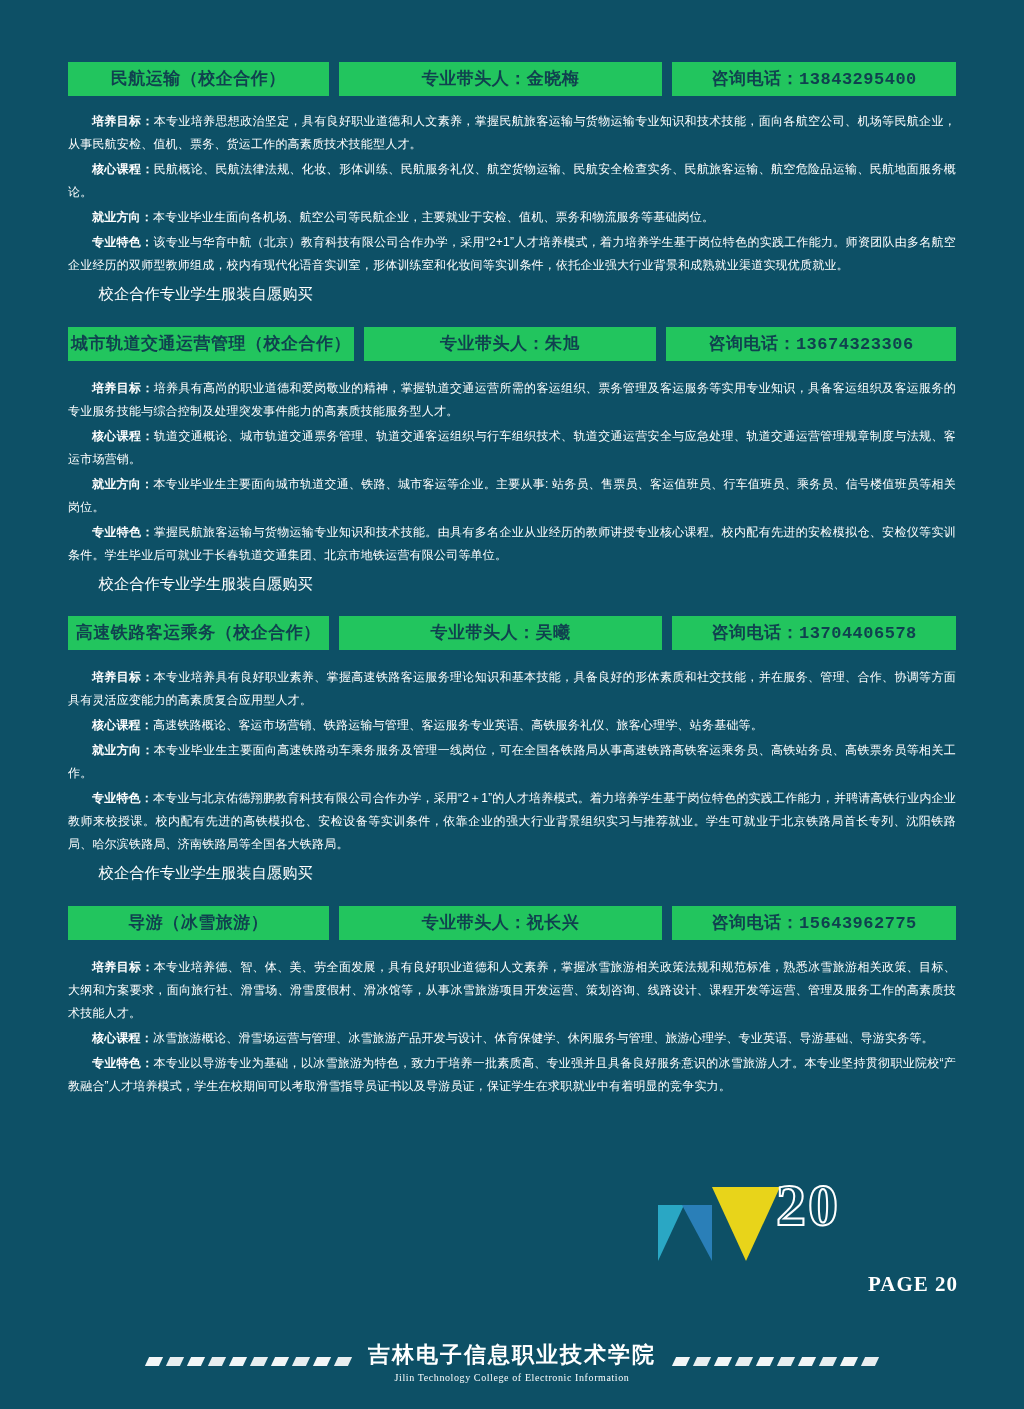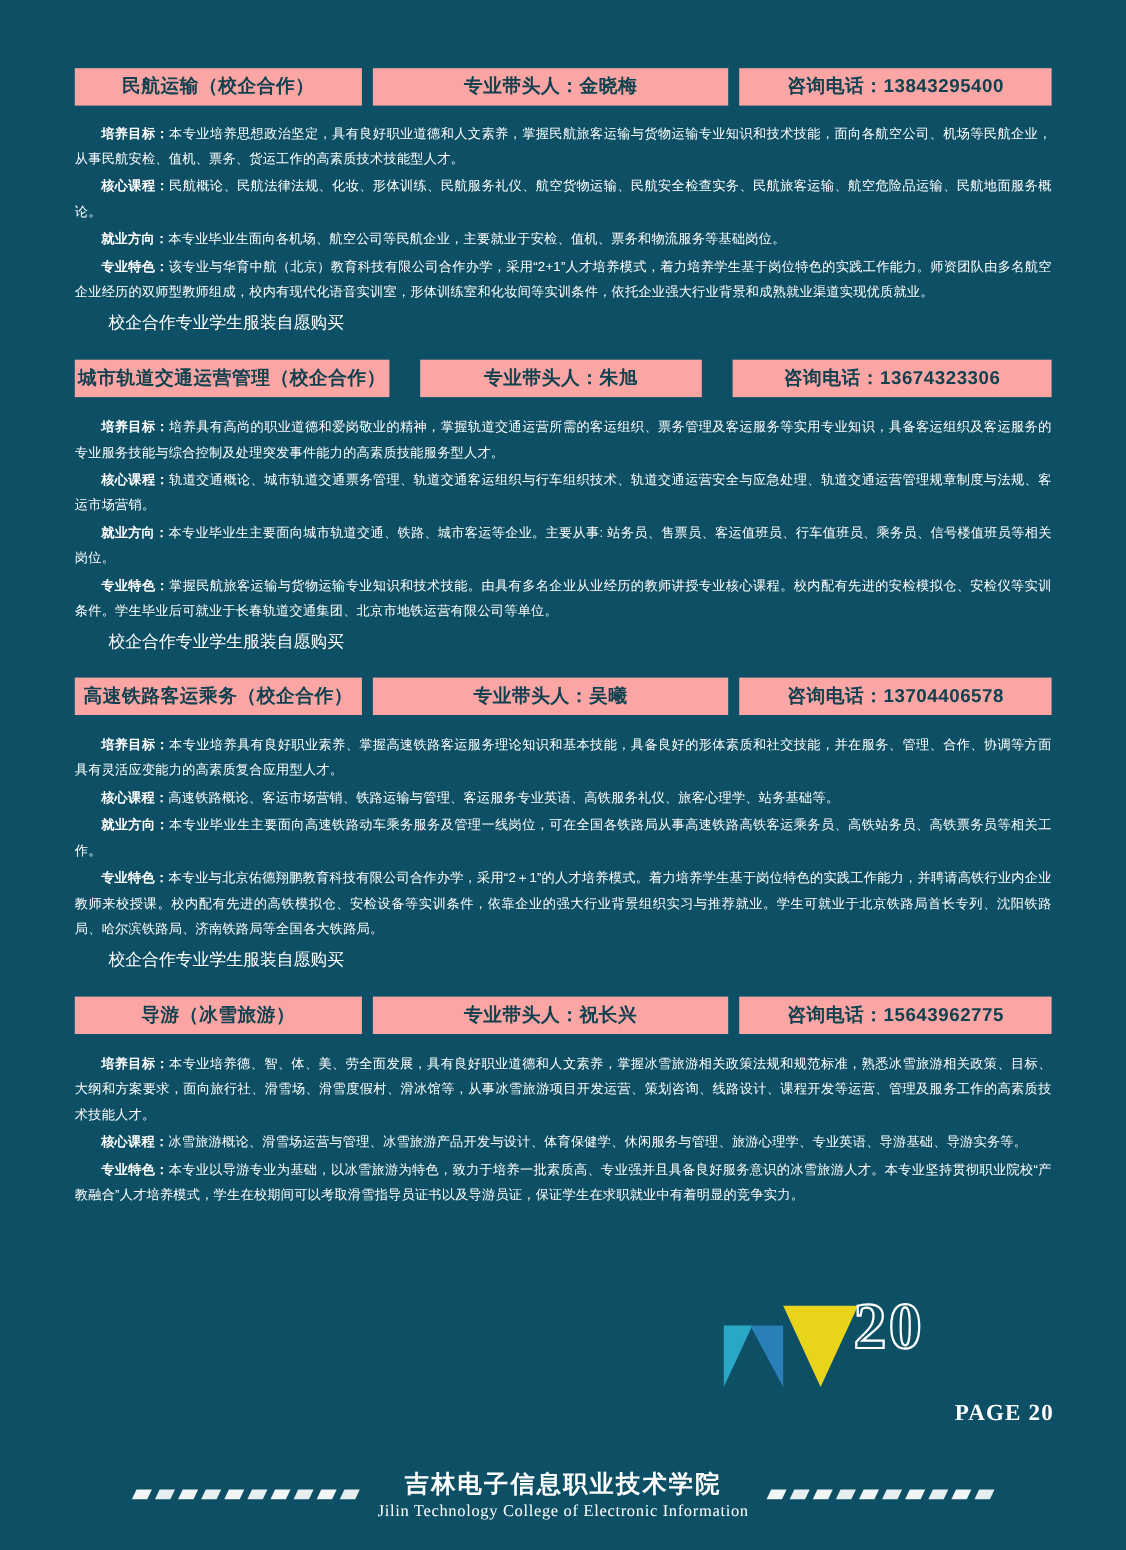--- a/index.html
+++ b/index.html
@@ -19,35 +19,35 @@
   }
   
   .major-head{
     display:flex;
     justify-content:space-between;
     align-items:stretch;
     margin-bottom:14px;
     gap:10px;
   }
   .hbox{
-    background:#fca5a5;
+    background:#22c55e;
     color:#10414f;
     font-size:17px;
     font-weight:bold;
     text-align:center;
     padding:5px 0 6px 0;
     letter-spacing:0.5px;
-    font-family:Liberation Sans, sans-serif;
+    font-family:Liberation Mono, monospace;
     white-space:nowrap;
   }
   .hbox.name{width:272px;}
   .hbox.leader{width:338px;}
   .hbox.phone{width:296px;}
   .major-head.wide .hbox.name{width:286px;}
-  .major-head.wide .hbox.leader{width:256px;}
+  .major-head.wide .hbox.leader{width:292px;}
   .major-head.wide .hbox.phone{width:290px;}
 
   .para{
     font-size:12px;
     line-height:1.92;
     text-align:justify;
     text-justify:inter-ideograph;
     margin:0 0 2px 0;
     text-indent:2em;
     letter-spacing:0.2px;
@@ -130,21 +130,21 @@
     transform:skewX(-25deg);
     opacity:.95;
   }
   .dash.d2{opacity:.9}
   .footer-txt{text-align:center;}
   .f-cn{
     font-size:22px;font-weight:bold;letter-spacing:2px;
     font-family:"Liberation Serif","DejaVu Serif",serif;
   }
   .f-en{
-    font-size:15px;letter-spacing:.6px;margin-top:2px;
+    font-size:10px;letter-spacing:.6px;margin-top:2px;
     font-family:"Liberation Serif","DejaVu Serif",serif;
   }
 </style>
 </head>
 <body>
 
 <div class="page">
 
   <div class="blk">
     <div class="major-head">

